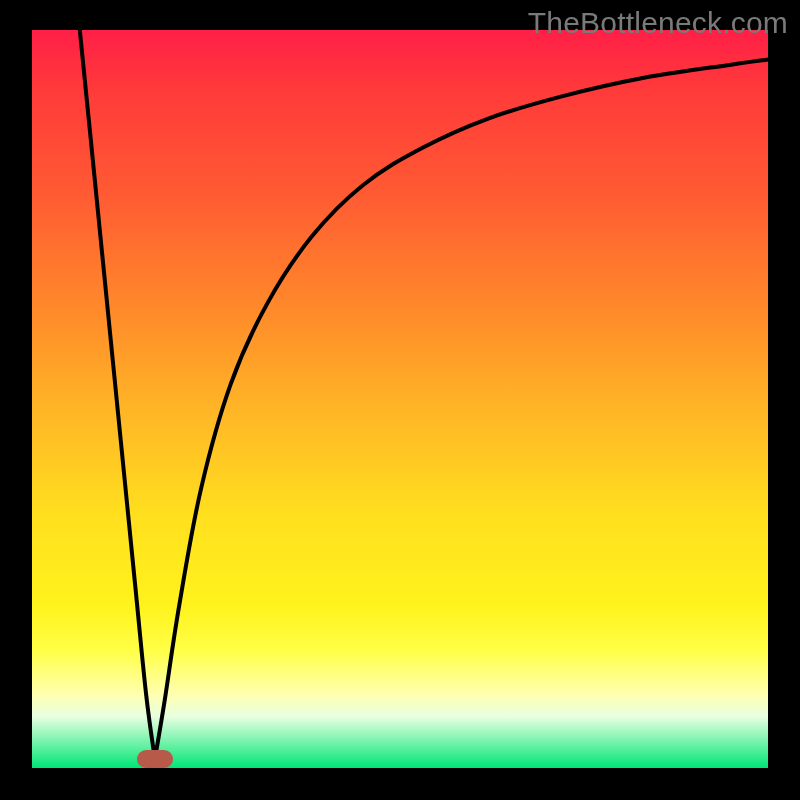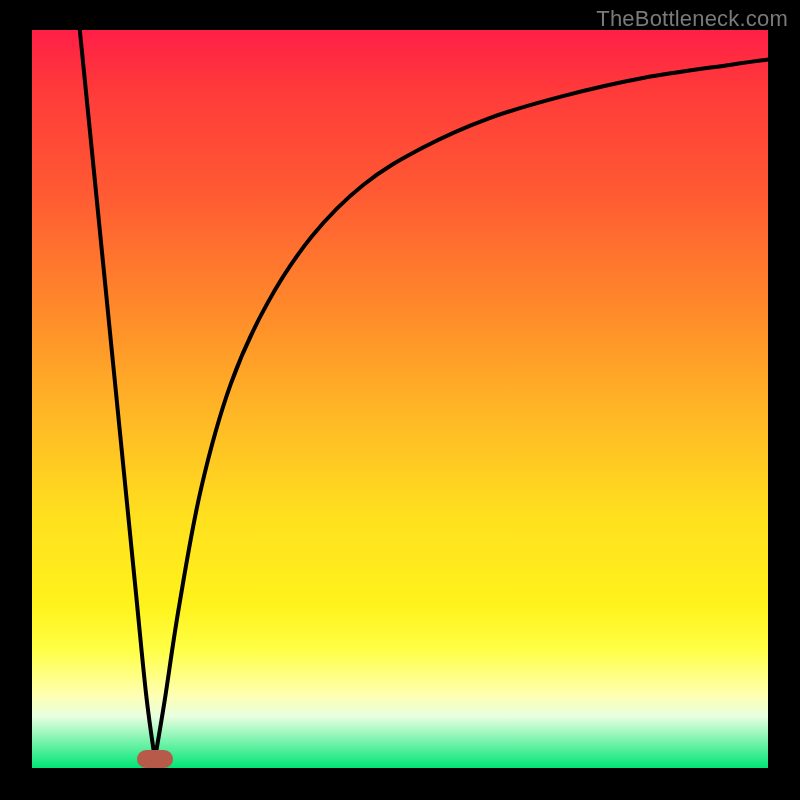--- a/index.html
+++ b/index.html
@@ -57,21 +57,21 @@
     position: absolute;
     inset: 0;
     width: 100%;
     height: 100%;
   }
   .watermark {
     position: absolute;
     top: 6px;
     right: 12px;
     color: #7a7a7a;
-    font-size: 22px;
+    font-size: 30px;
     letter-spacing: 0.2px;
     user-select: none;
   }
 </style>
 </head>
 <body>
 
 <div class="frame">
 
   <div class="plot">

